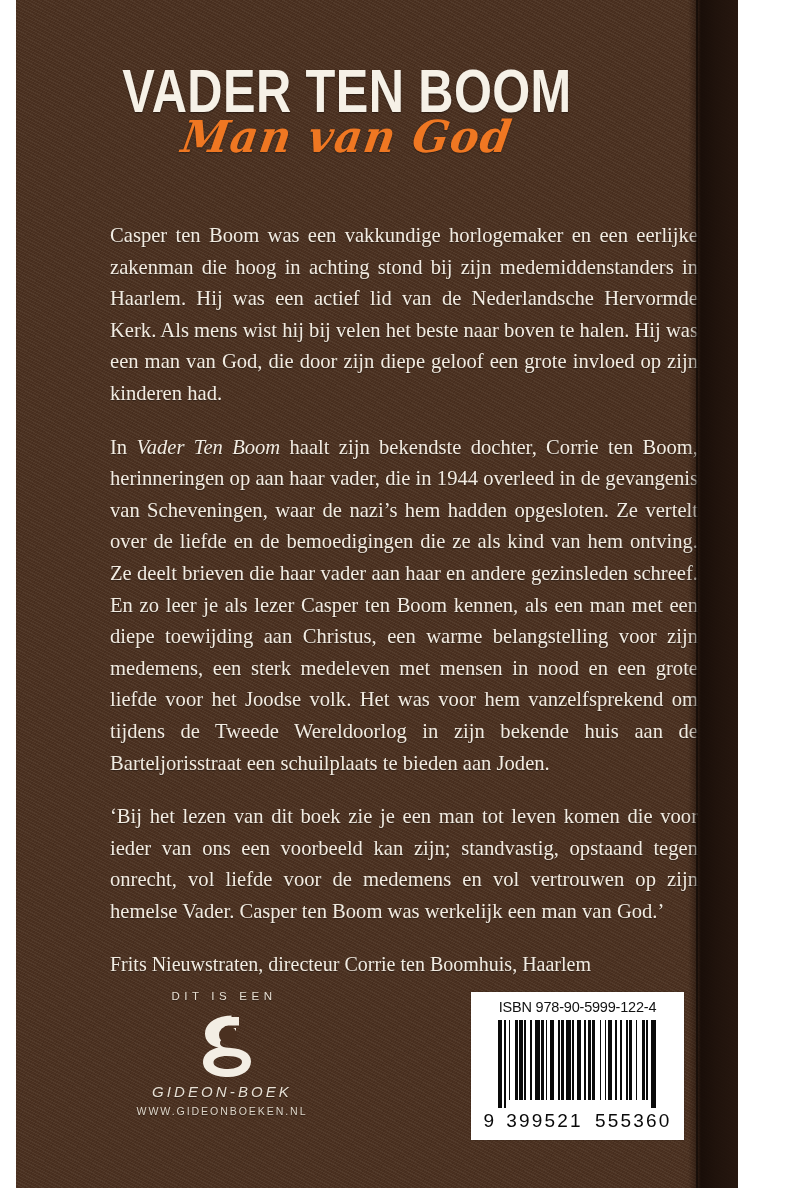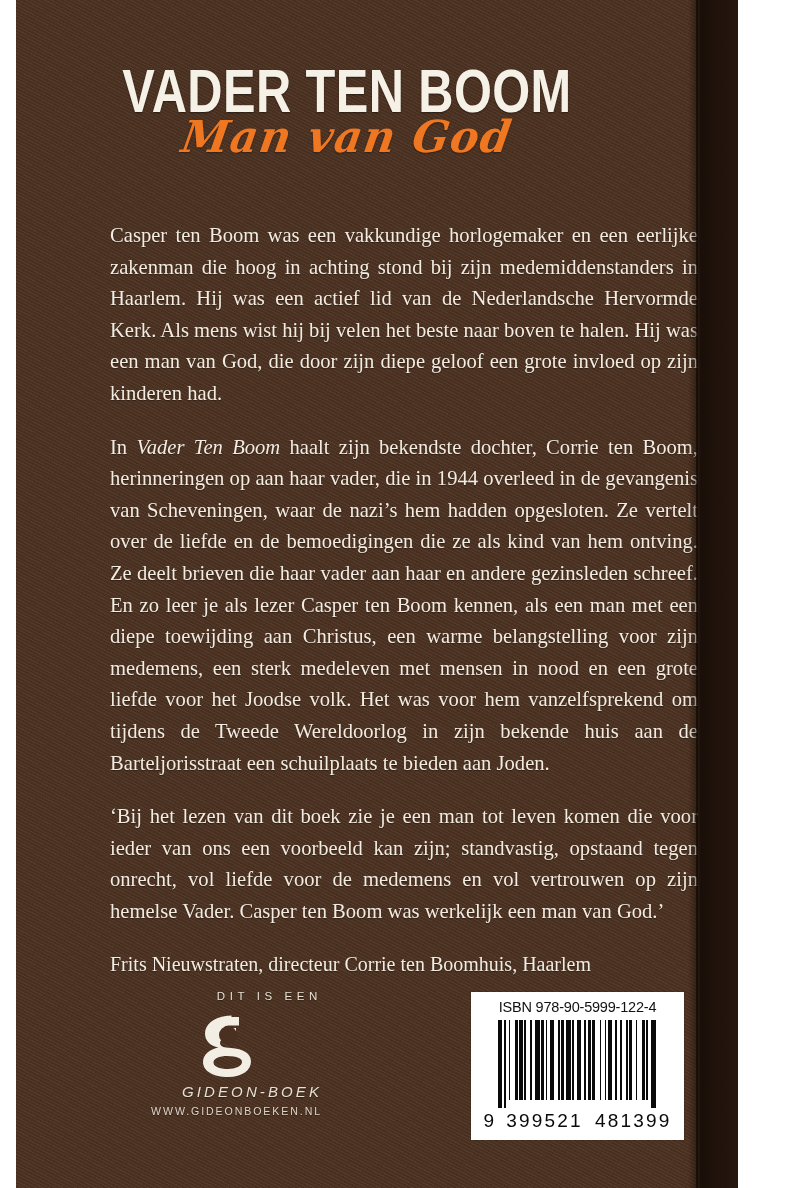--- a/index.html
+++ b/index.html
@@ -145,21 +145,21 @@
     font-size: 20px;
     text-align: left !important;
   }
 
   
   #publisher-logo {
     position: absolute;
     left: 106px;
     top: 990px;
     width: 200px;
-    text-align: right;
+    text-align: center;
     color: #e8e0d4;
     font-family: "Liberation Sans", sans-serif;
     text-shadow: 0 1px 1px rgba(0,0,0,0.4);
   }
   #logo-kicker {
     font-size: 11.5px;
     letter-spacing: 4.6px;
     font-weight: 400;
     margin-left: 4px;
   }
@@ -330,21 +330,21 @@
           <div class="bar" style="width: 3.1px;"></div>
           <div class="bar sp" style="width: 1.55px;"></div>
           <div class="bar" style="width: 1.55px;"></div>
           <div class="bar sp" style="width: 3.1px;"></div>
           <div class="bar guard" style="width: 4.65px;"></div>
           <div class="bar sp" style="width: 1.55px;"></div>
         </div>
       <div id="barcode-digits">
         <span id="bc-lead">9</span>
         <span id="bc-left">399521</span>
-        <span id="bc-right">481399</span>
+        <span id="bc-right">555360</span>
       </div>
     </div>
 
     <div id="spine-shadow"></div>
     <div id="spine-edge-line"></div>
   </div>
 
   <div id="left-white-margin"></div>
   <div id="right-white-margin"></div>
 </div>

